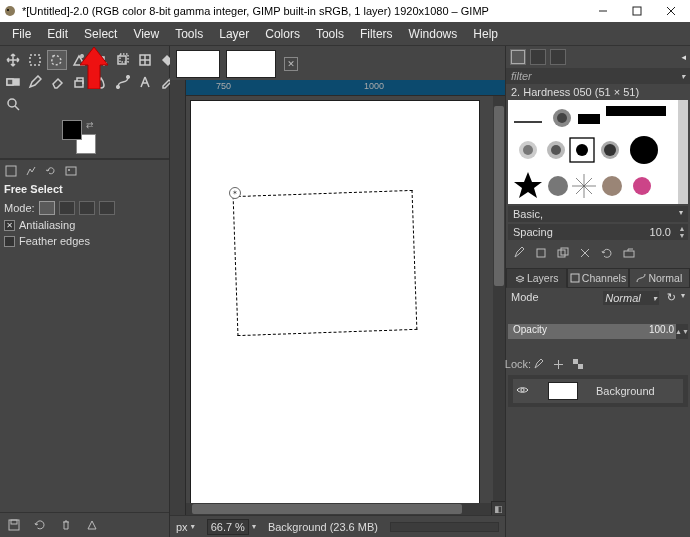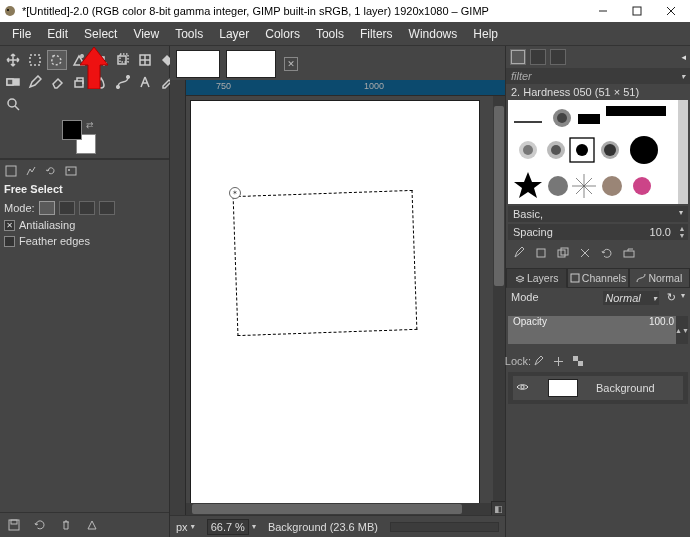--- a/index.html
+++ b/index.html
@@ -89,21 +89,21 @@
   .lockrow{display:flex;align-items:center;gap:6px;padding:2px 5px;color:#bbb;}
   .lockrow span{width:14px;height:14px;display:flex;align-items:center;justify-content:center;}
   .layerlist{background:#3b3b3b;margin:2px;padding:4px 5px;}
   .layeritem{display:flex;align-items:center;gap:18px;background:#4a4a4a;padding:3px;}
   .layeritem .eye{width:14px;}
   .layeritem .thumb{width:30px;height:18px;background:#fff;border:1px solid #222;}
   
   .redarrow{position:absolute;left:80px;top:47px;pointer-events:none;}
   .nav-thumb{position:absolute;right:0;bottom:0;width:14px;height:14px;background:#3c3c3c;display:flex;align-items:center;justify-content:center;color:#aaa;font-size:9px;border-left:1px solid #2a2a2a;border-top:1px solid #2a2a2a;}
   .rd-iconrow .tabicon.sel{box-shadow:inset 0 0 0 1px #aaa;background:#595959;}
-  .sliderbar{height:28px;background:#6a6a6a;margin:8px 2px;position:relative;}
+  .sliderbar{height:15px;background:#6a6a6a;margin:16px 2px;position:relative;}
   .sliderbar .txt{position:absolute;left:5px;top:0;font-size:10px;color:#eee;}
   .sliderbar .val{position:absolute;right:14px;top:0;font-size:10px;color:#eee;}
   .sliderbar .sp{position:absolute;right:0;top:0;width:12px;height:100%;background:#3b3b3b;font-size:7px;color:#bbb;display:flex;flex-direction:column;align-items:center;justify-content:center;line-height:5px;}
 </style>
 </head>
 <body>
 
 <div class="titlebar">
   <span class="icon">
     <svg width="14" height="14" viewBox="0 0 14 14">

